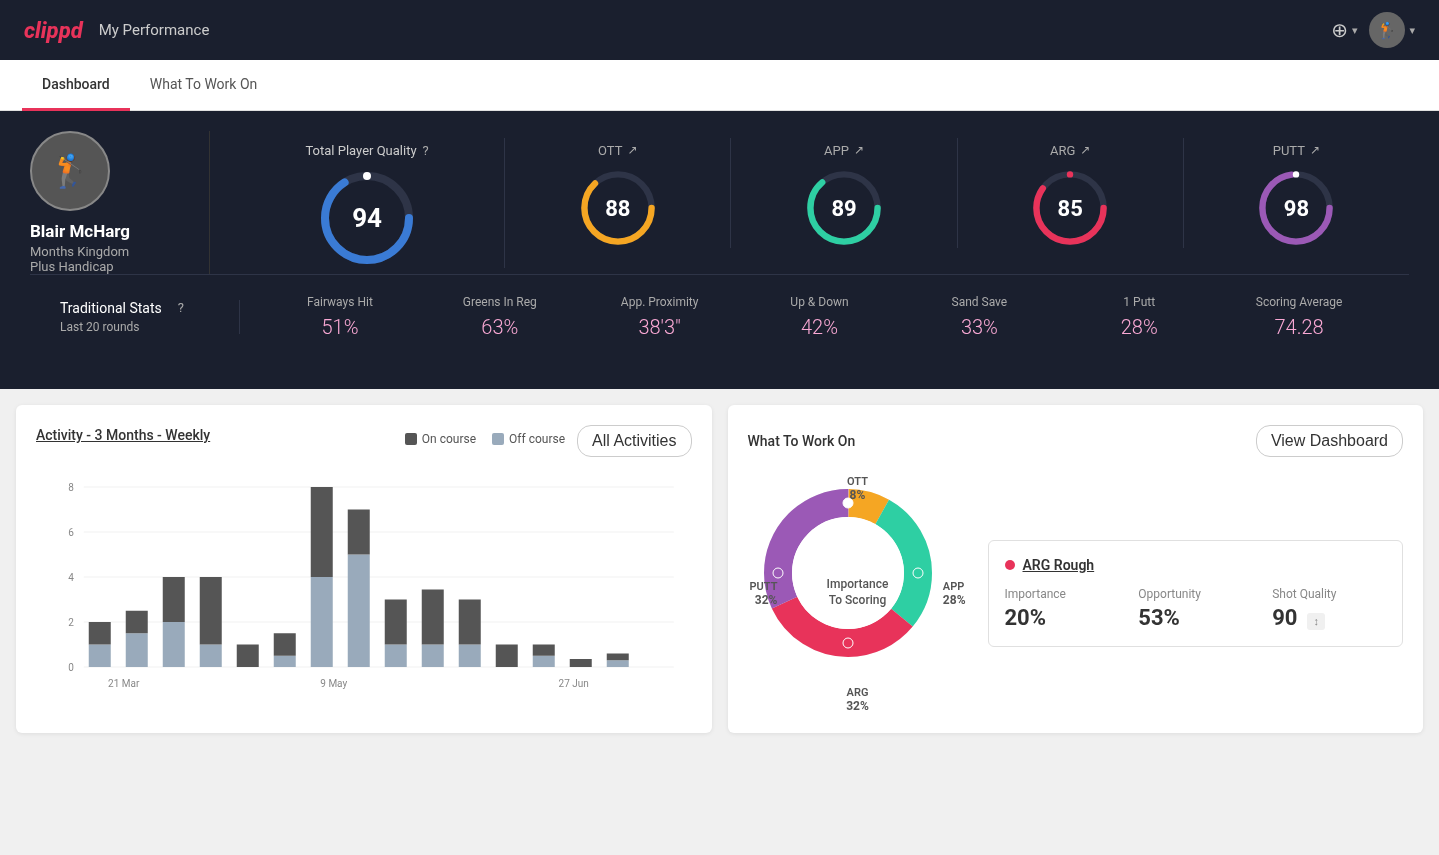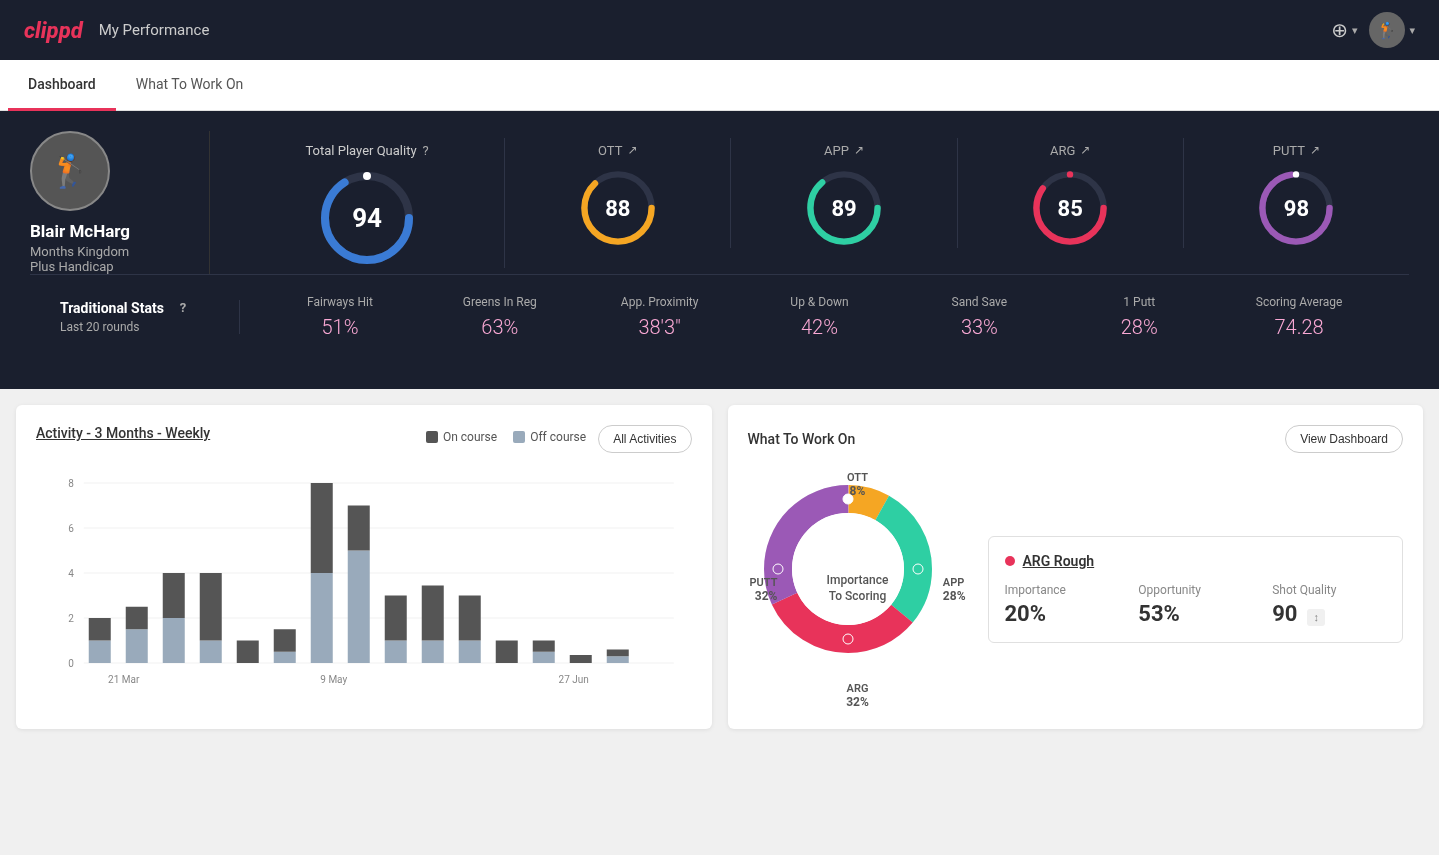--- a/index.html
+++ b/index.html
@@ -24,21 +24,21 @@
       background: #666; overflow: hidden; display: flex; align-items: center; justify-content: center;
       font-size: 16px;
     }
 
     
     .nav-tabs {
       background: #fff;
       display: flex;
       align-items: center;
       border-bottom: 1px solid #e0e0e0;
-      padding: 0 8px;
+      padding: 0 22px;
     }
     .nav-tab {
       padding: 16px 20px;
       font-size: 14px;
       cursor: pointer;
       color: #555;
       border-bottom: 3px solid transparent;
       margin-bottom: -1px;
     }
     .nav-tab.active { color: #333; border-bottom-color: #e8335a; font-weight: 500; }
@@ -121,21 +121,21 @@
     
     .trad-stats {
       background: #1a1f2e;
       padding: 20px 30px;
       display: flex;
       align-items: center;
       border-top: 1px solid #2e3447;
       gap: 0;
     }
     .trad-label-block { min-width: 180px; border-right: 1px solid #2e3447; padding-right: 20px; }
-    .trad-title { color: #fff; font-size: 14px; font-weight: 700; display: flex; align-items: flex-start; gap: 16px; }
+    .trad-title { color: #fff; font-size: 14px; font-weight: 400; display: flex; align-items: flex-start; gap: 16px; }
     .trad-subtitle { color: #aaa; font-size: 12px; margin-top: 4px; }
     .trad-items { display: flex; flex: 1; gap: 0; padding-left: 20px; justify-content: space-between; }
     .trad-item { flex: 1; text-align: center; }
     .trad-item-label { color: #aaa; font-size: 12px; margin-bottom: 6px; }
     .trad-item-value { color: #f9a8d4; font-size: 20px; font-weight: 300; }
 
     
     .bottom-row {
       display: flex;
       gap: 16px;
@@ -169,21 +169,21 @@
       background: #fff;
       border-radius: 6px;
       padding: 20px;
       flex: 1;
       box-shadow: 0 1px 4px rgba(0,0,0,0.08);
     }
     .wtwo-header { display: flex; align-items: center; justify-content: space-between; margin-bottom: 16px; }
     .wtwo-title { font-size: 14px; font-weight: 500; color: #333; }
     .view-dashboard-btn {
       border: 1px solid #ccc; background: #fff; padding: 6px 14px;
-      font-size: 12px; cursor: pointer; border-radius: 14px; color: #333;
+      font-size: 16px; cursor: pointer; border-radius: 14px; color: #333;
     }
     .wtwo-content { display: flex; gap: 20px; align-items: center; }
     .donut-area { position: relative; width: 220px; height: 240px; flex-shrink: 0; }
     .donut-center-text {
       position: absolute; top: 50%; left: 50%; transform: translate(-50%, -50%);
       text-align: center; font-size: 12px; color: #555; font-weight: 500;
       line-height: 1.3;
     }
 
     .detail-card {

